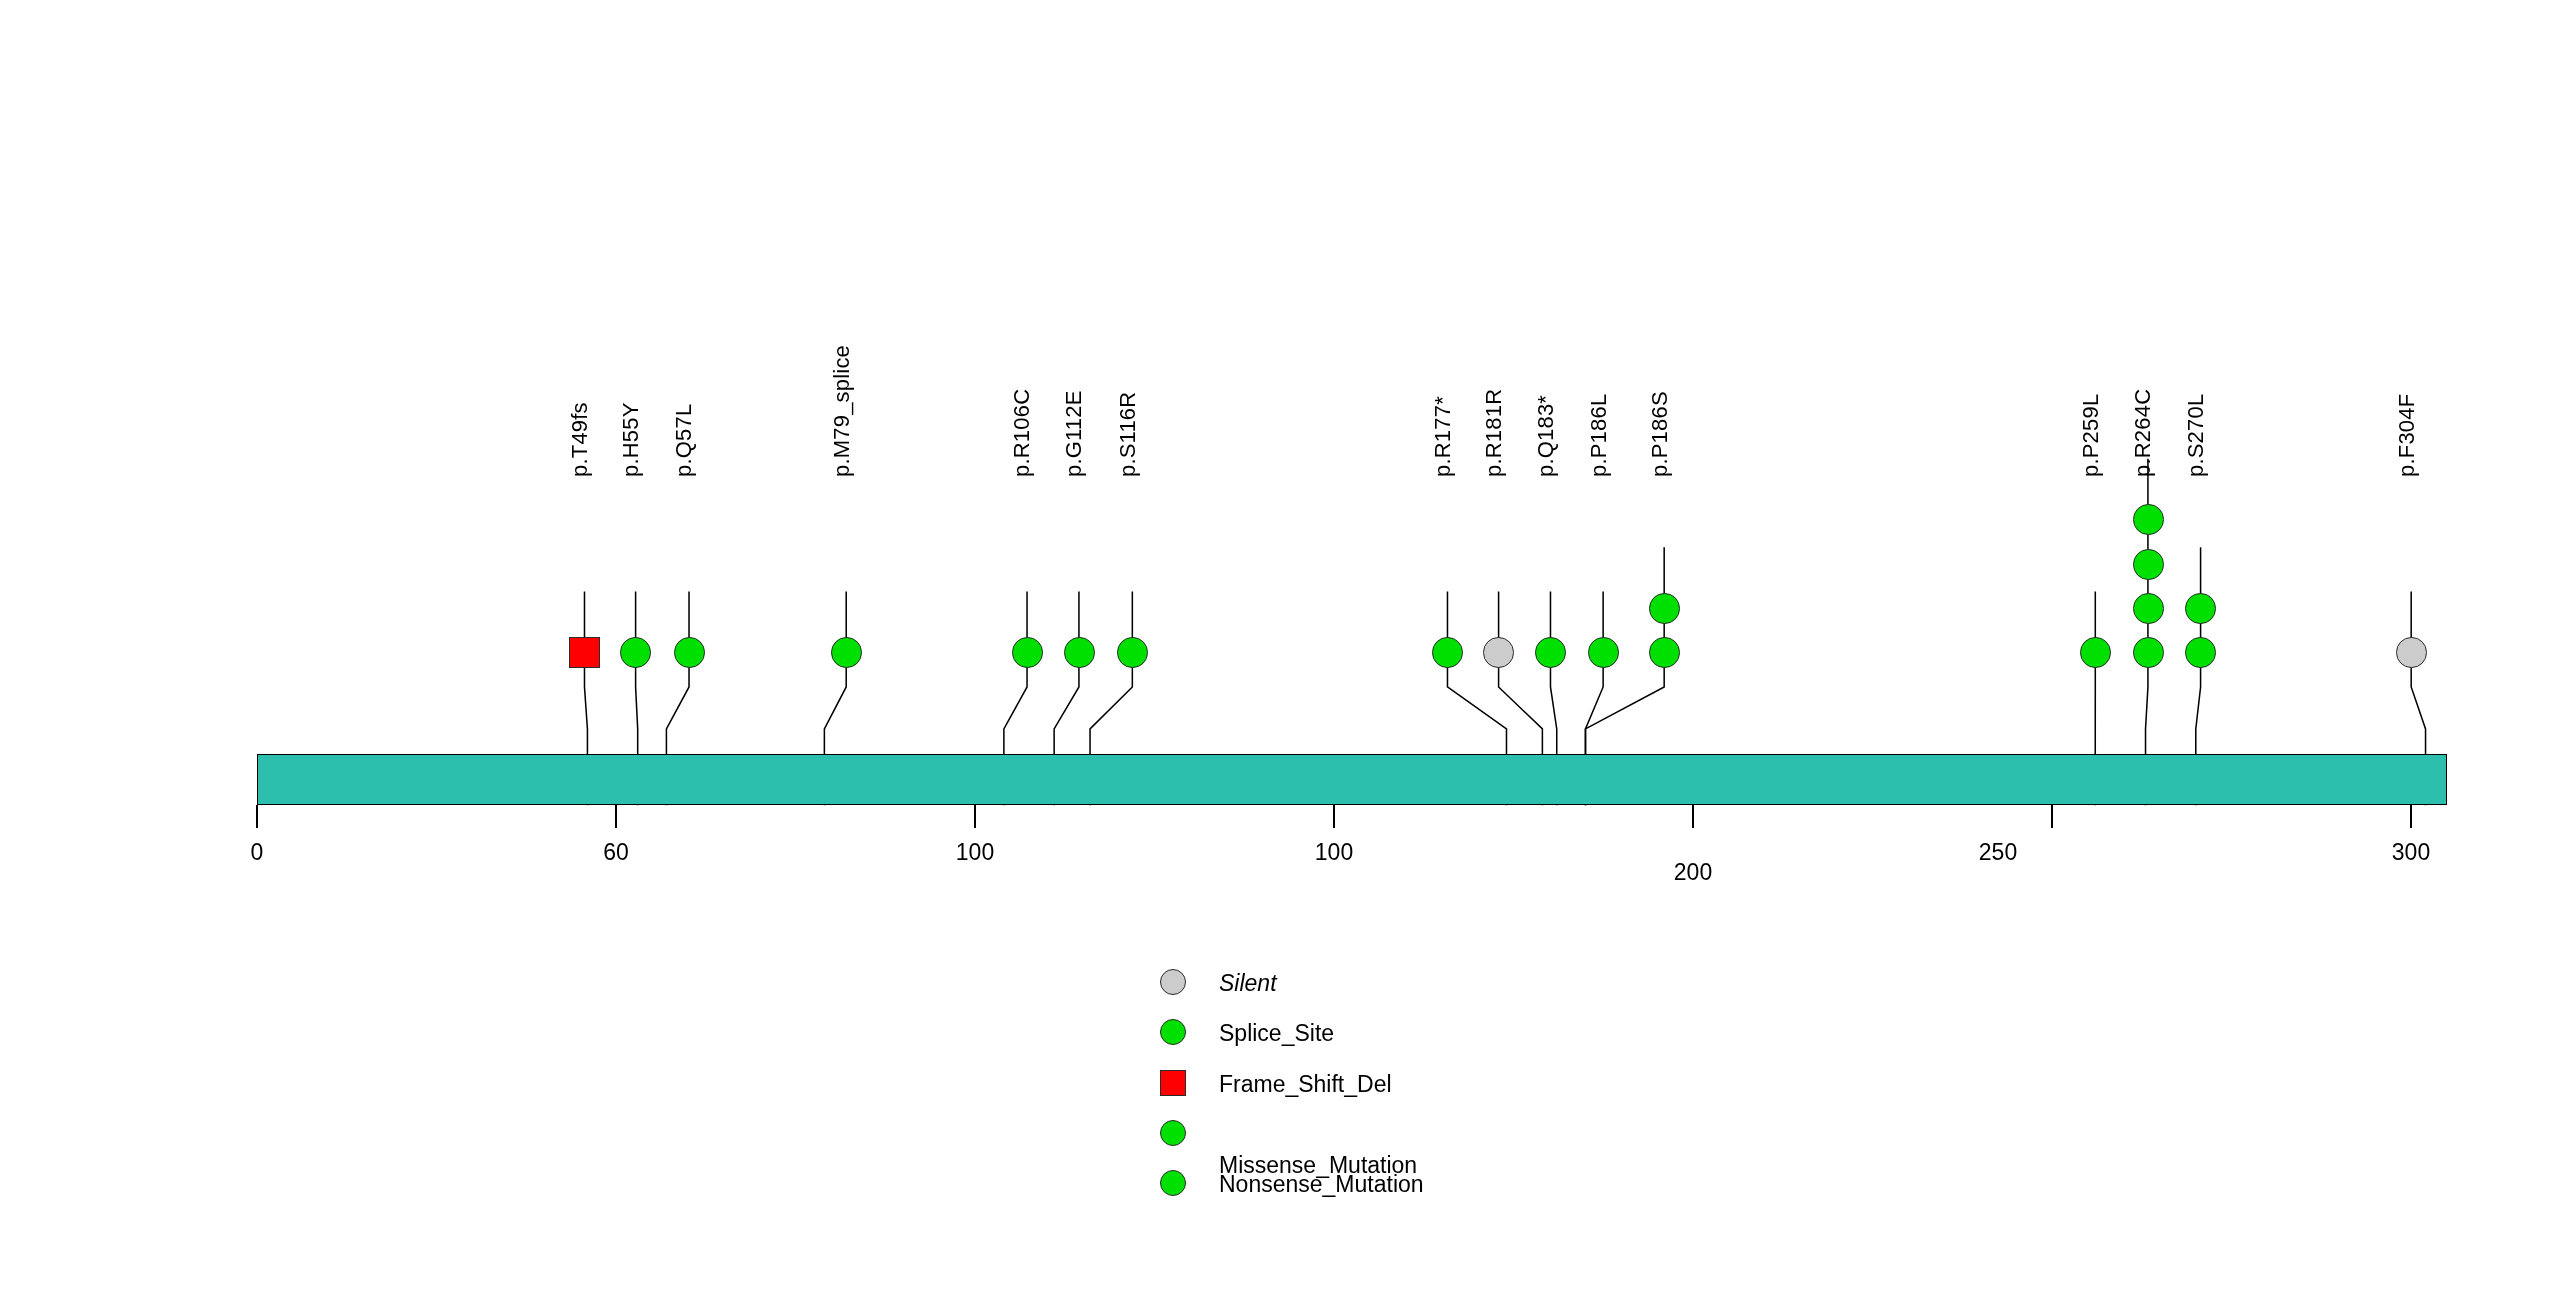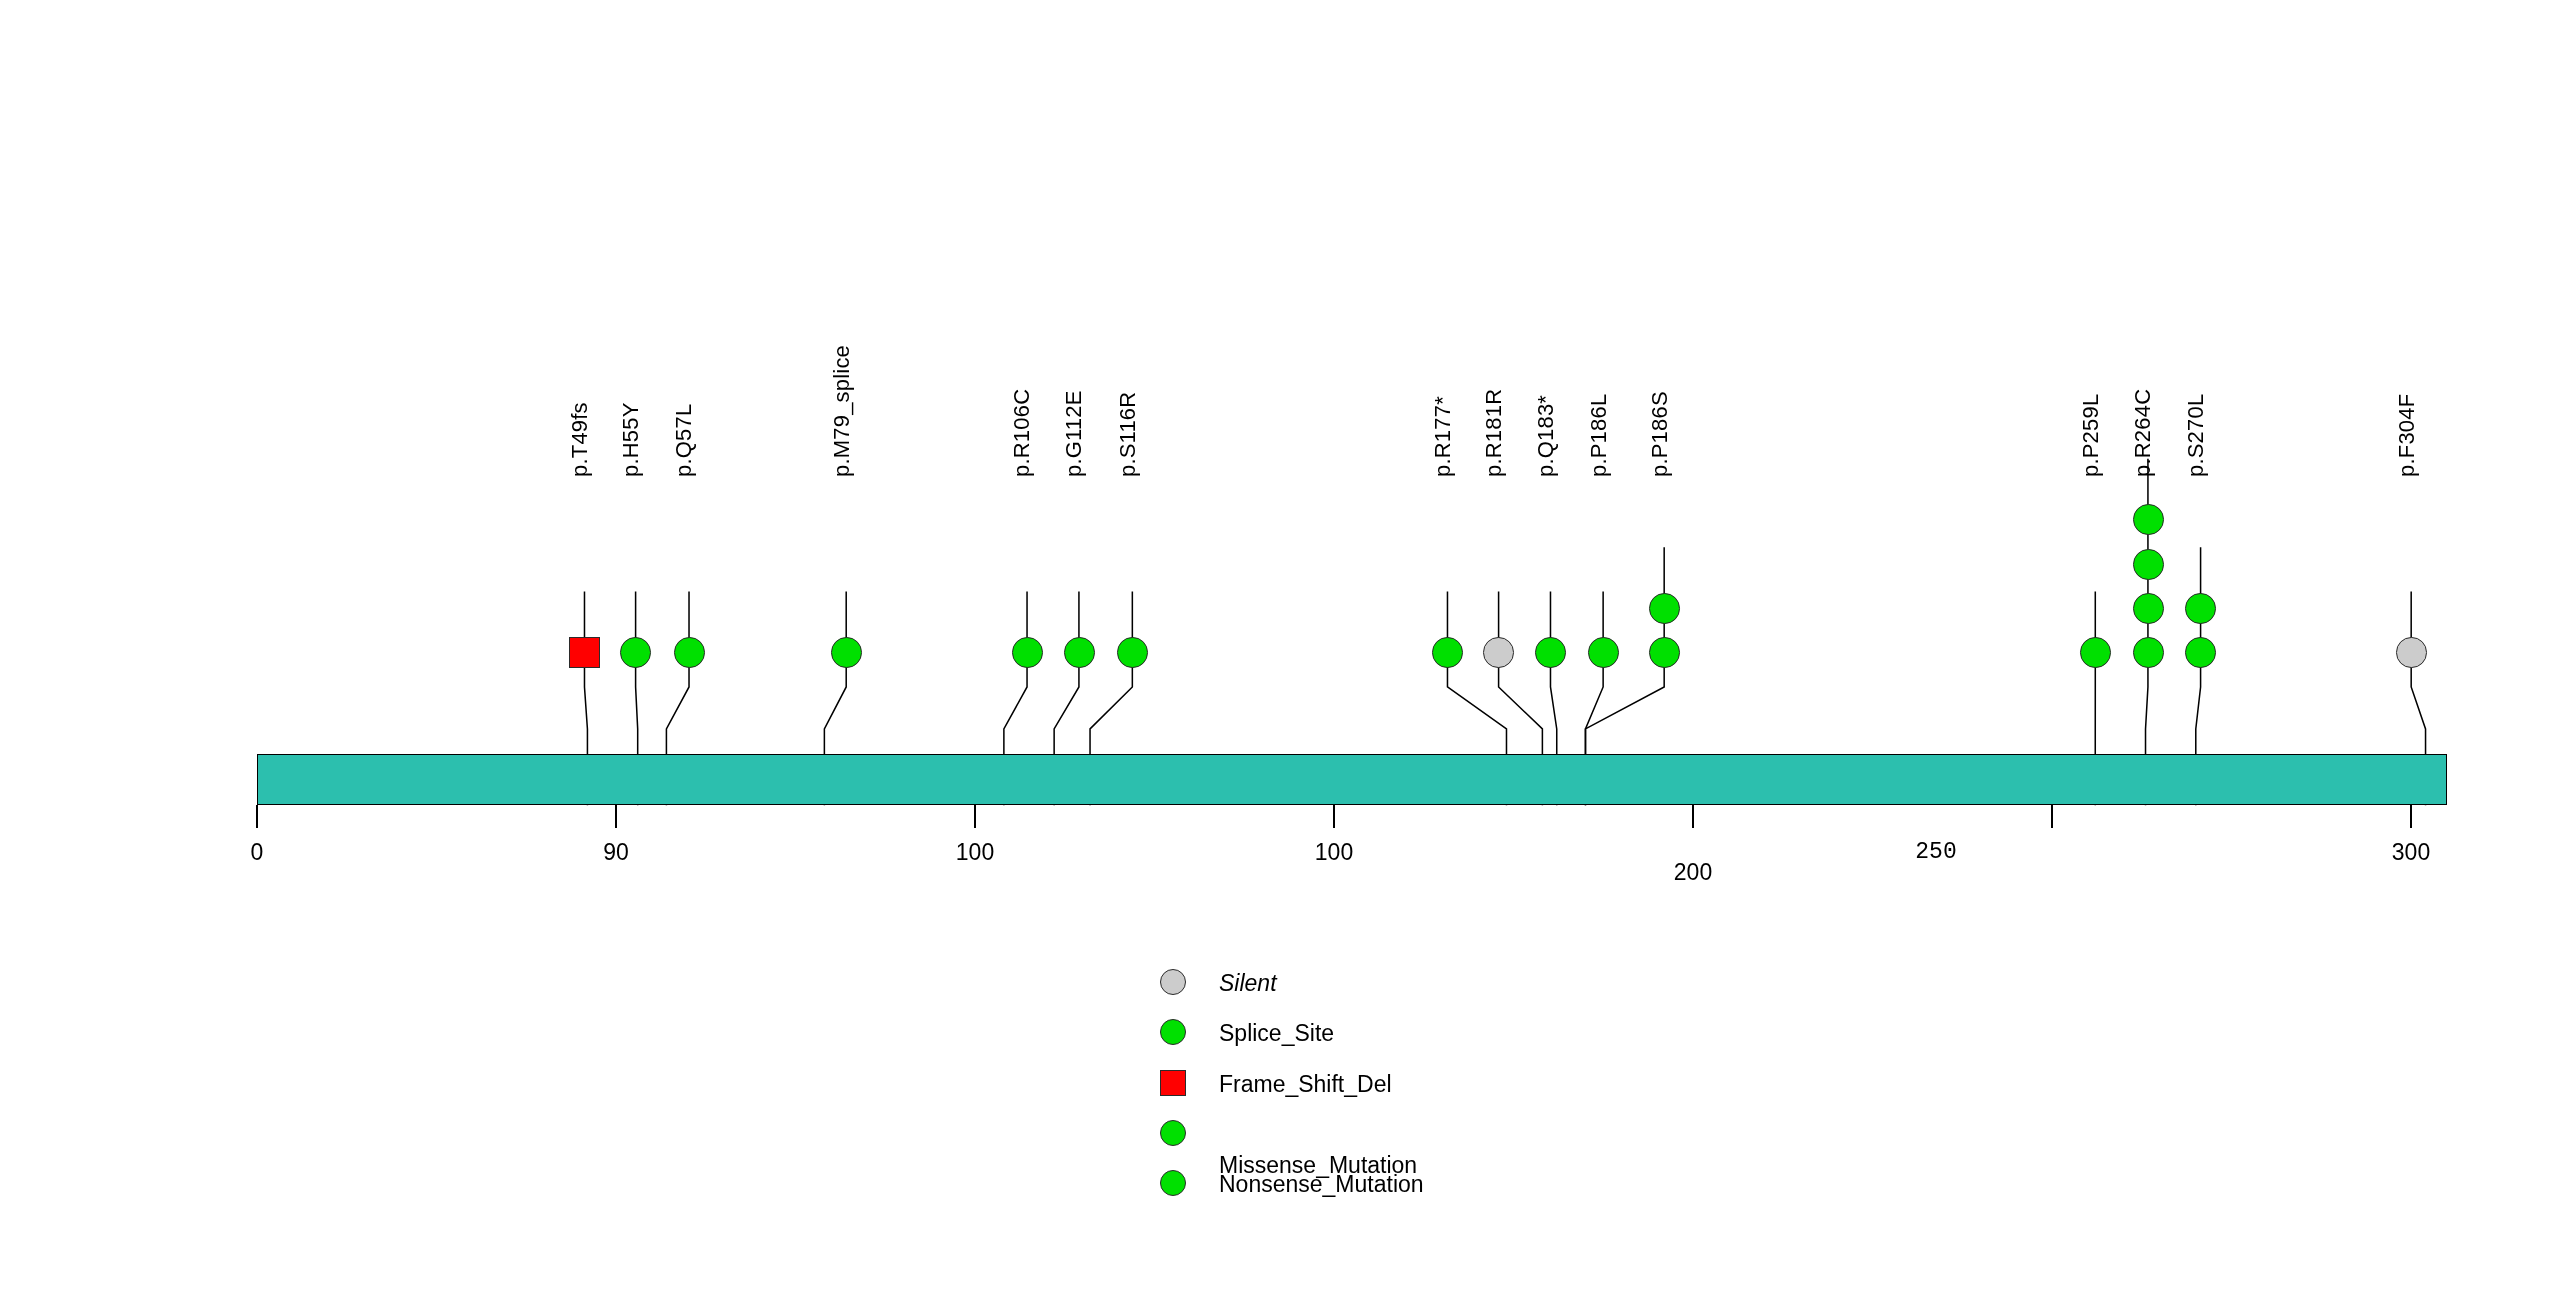--- a/index.html
+++ b/index.html
@@ -155,29 +155,29 @@
       <div class="lbl" style="left: 1673px; top: 451px;">p.P186S</div>
       <div class="lbl" style="left: 2104px; top: 451px;">p.P259L</div>
       <div class="lbl" style="left: 2156px; top: 451px;">p.R264C</div>
       <div class="lbl" style="left: 2209px; top: 451px;">p.S270L</div>
       <div class="lbl" style="left: 2420px; top: 451px;">p.F304F</div>
     </div>
   <div id="axis">
       <div class="axis-line" style="left: 256px; top: 805px; width: 1.5px; height: 23px;"></div>
       <div class="axis-tick-label" style="left: 257px; top: 839px;">0</div>
       <div class="axis-line" style="left: 615px; top: 805px; width: 1.5px; height: 23px;"></div>
-      <div class="axis-tick-label" style="left: 616px; top: 839px;">90</div>
+      <div class="axis-tick-label" style="left: 616px; top: 839px;">60</div>
       <div class="axis-line" style="left: 974px; top: 805px; width: 1.5px; height: 23px;"></div>
       <div class="axis-tick-label" style="left: 975px; top: 839px;">100</div>
       <div class="axis-line" style="left: 1333px; top: 805px; width: 1.5px; height: 23px;"></div>
       <div class="axis-tick-label" style="left: 1334px; top: 839px;">100</div>
       <div class="axis-line" style="left: 1692px; top: 805px; width: 1.5px; height: 23px;"></div>
       <div class="axis-tick-label" style="left: 1693px; top: 839px; margin-top: 20px;">200</div>
       <div class="axis-line" style="left: 2051px; top: 805px; width: 1.5px; height: 23px;"></div>
-      <div class="axis-tick-label" style="left: 1936px; top: 839px; font-family: Liberation Mono, monospace;">250</div>
+      <div class="axis-tick-label" style="left: 1998px; top: 839px;">250</div>
       <div class="axis-line" style="left: 2410px; top: 805px; width: 1.5px; height: 23px;"></div>
       <div class="axis-tick-label" style="left: 2411px; top: 839px;">300</div>
     </div>
   <div id="legend">
       <div class="legend-swatch circle" style="left: 1160px; top: 969px; width: 26px; height: 26px; background: rgb(204, 204, 204);"></div>
       <div class="legend-label" style="left: 1219px; top: 970px; font-style: italic;">Silent</div>
       <div class="legend-swatch circle" style="left: 1160px; top: 1019px; width: 26px; height: 26px; background: rgb(0, 224, 0);"></div>
       <div class="legend-label" style="left: 1219px; top: 1020px;">Splice_Site</div>
       <div class="legend-swatch square" style="left: 1160px; top: 1070px; width: 26px; height: 26px; background: rgb(255, 0, 0);"></div>
       <div class="legend-label" style="left: 1219px; top: 1071px;">Frame_Shift_Del</div>

